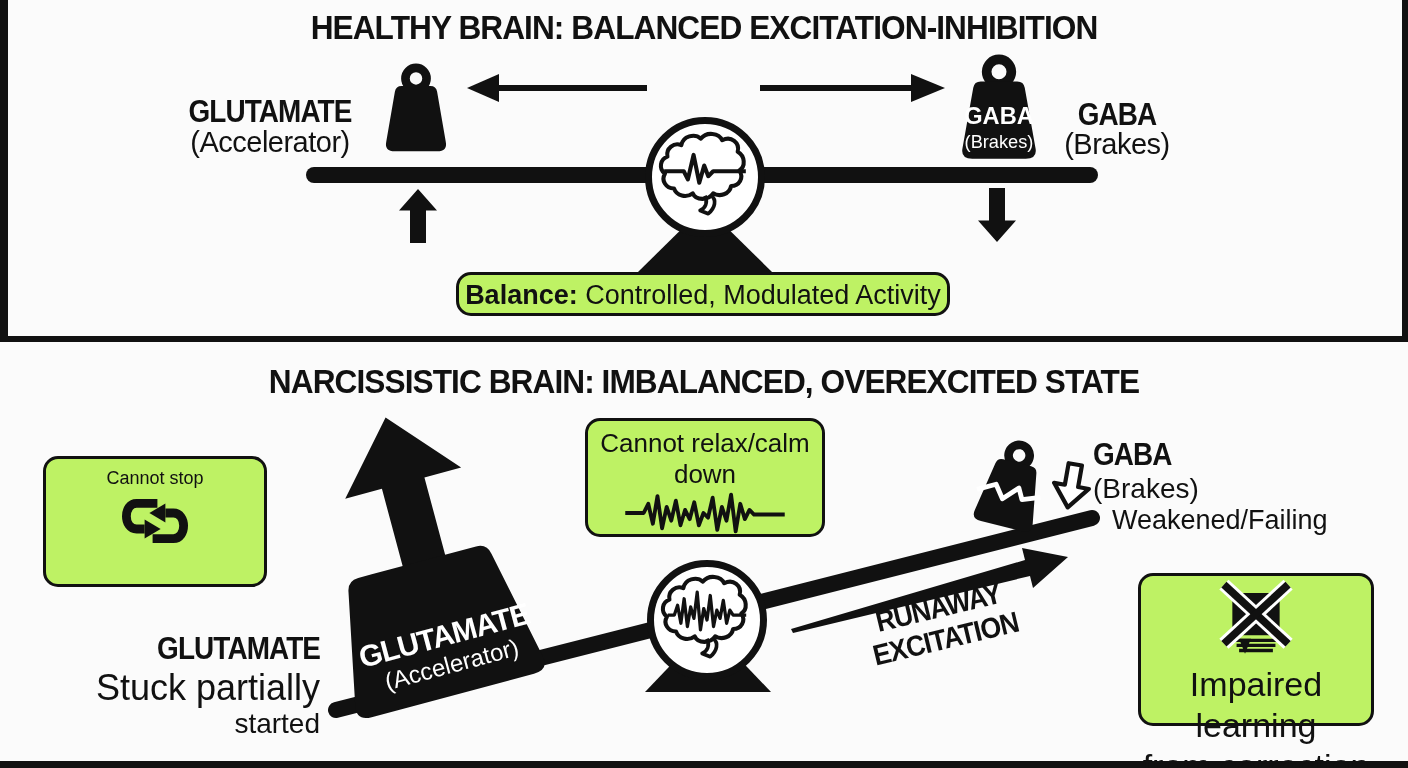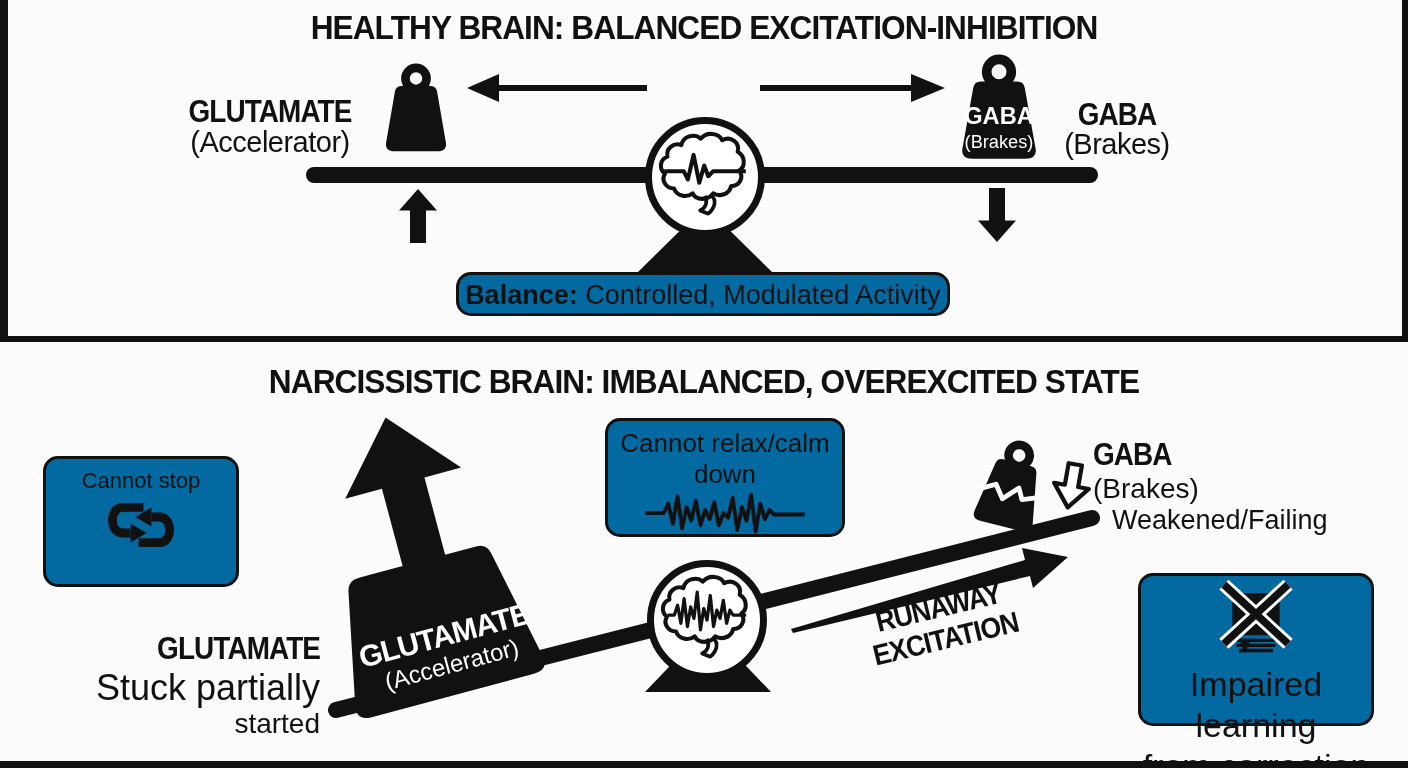--- a/index.html
+++ b/index.html
@@ -17,21 +17,21 @@
   .lbl-b{font-weight:bold;font-size:31px;letter-spacing:-1px;transform:scaleX(.9);transform-origin:center;}
   .lbl-r{font-size:29px;letter-spacing:-.5px;}
   .center{text-align:center;}
   .beam{background:#111;border-radius:9px;}
   .circle{
     background:#fff;border:7px solid #111;border-radius:50%;
     display:flex;align-items:center;justify-content:center;box-sizing:border-box;
   }
   .fulcrum{background:#111;clip-path:polygon(50% 0,100% 100%,0 100%);}
   .rbox{
-    background:#0369a1;border:3.5px solid #111;border-radius:15px;box-sizing:border-box;
+    background:#bef264;border:3.5px solid #111;border-radius:15px;box-sizing:border-box;
     text-align:center;
   }
   .arrow-up{background:#111;clip-path:polygon(50% 0,100% 40%,71% 40%,71% 100%,29% 100%,29% 40%,0 40%);}
   .arrow-down{background:#111;clip-path:polygon(29% 0,71% 0,71% 60%,100% 60%,50% 100%,0 60%,29% 60%);}
   svg{display:block;overflow:visible;}
   svg text{font-family:"Liberation Sans","DejaVu Sans",sans-serif;}
 </style>
 </head>
 <body>
 
@@ -81,21 +81,21 @@
       <path d="M10,53 H34 L39,63 L46,33 L53,67 L59,46 L64,59 L70,53 H110" fill="none" stroke="#111" stroke-width="5" stroke-linejoin="round"></path>
     </svg>
   </div>
 
   <div class="abs rbox" style="left:456px;top:272px;width:494px;height:44px;line-height:40px;font-size:27px;z-index:5;">
     <span style="font-weight:bold;">Balance:</span><span> Controlled, Modulated Activity</span>
   </div>
 
   <div class="abs title" style="left:204px;top:362px;width:1000px;">NARCISSISTIC BRAIN: IMBALANCED, OVEREXCITED STATE</div>
 
-  <div class="abs rbox" style="left:43px;top:456px;width:196px;height:131px;padding-top:9px;font-size:22px;line-height:1.2;z-index:5;">
+  <div class="abs rbox" style="left:43px;top:456px;width:224px;height:131px;padding-top:9px;font-size:18px;line-height:1.2;z-index:5;">
     <div>Cannot stop</div>
     <svg width="96" height="56" viewBox="0 0 110 70" style="margin:3px auto 0;">
       <path d="M58,13 H32 C15,13 15,45 32,45 H42" fill="none" stroke="#111" stroke-width="11"></path>
       <polygon points="42,33 62,45 42,57" fill="#111"></polygon>
       <path d="M52,57 H78 C95,57 95,25 78,25 H68" fill="none" stroke="#111" stroke-width="11"></path>
       <polygon points="68,13 48,25 68,37" fill="#111"></polygon>
     </svg>
   </div>
 
   <div class="abs beam" style="left:316px;top:606px;width:796px;height:16px;transform:rotate(-14.25deg);z-index:2;"></div>
@@ -108,21 +108,21 @@
       <text x="150" y="276" text-anchor="middle" font-size="24" fill="#fff">(Accelerator)</text>
     </g>
   </svg>
 
   <div class="abs" style="left:95px;top:631px;width:225px;text-align:right;">
     <div class="lbl-b" style="transform:scaleX(.9);transform-origin:right;">GLUTAMATE</div>
     <div style="font-size:36px;line-height:1.15;">Stuck partially</div>
     <div style="font-size:28px;line-height:1.15;">started</div>
   </div>
 
-  <div class="abs rbox" style="left:585px;top:418px;width:240px;height:119px;padding-top:7px;font-size:26px;line-height:1.2;z-index:5;margin-left:20px;">
+  <div class="abs rbox" style="left:585px;top:418px;width:240px;height:119px;padding-top:7px;font-size:26px;line-height:1.2;z-index:5;">
     <div>Cannot relax/calm</div>
     <div>down</div>
     <svg width="192" height="46" viewBox="0 0 220 60" style="margin:0 auto;">
       <path d="M6,30 H30 L36,18 L42,44 L48,8 L54,50 L60,22 L66,40 L72,14 L78,46 L84,26 L90,38 L96,16 L102,46 L108,30 L114,36 L120,10 L126,52 L132,22 L138,40 L144,6 L150,54 L156,18 L162,38 L168,26 L174,32 H214" fill="none" stroke="#111" stroke-width="5" stroke-linejoin="round"></path>
     </svg>
   </div>
 
   <div class="abs fulcrum" style="left:645px;top:626px;width:126px;height:66px;z-index:2;"></div>
 
   <div class="abs circle" style="left:647px;top:560px;width:120px;height:120px;z-index:4;">

